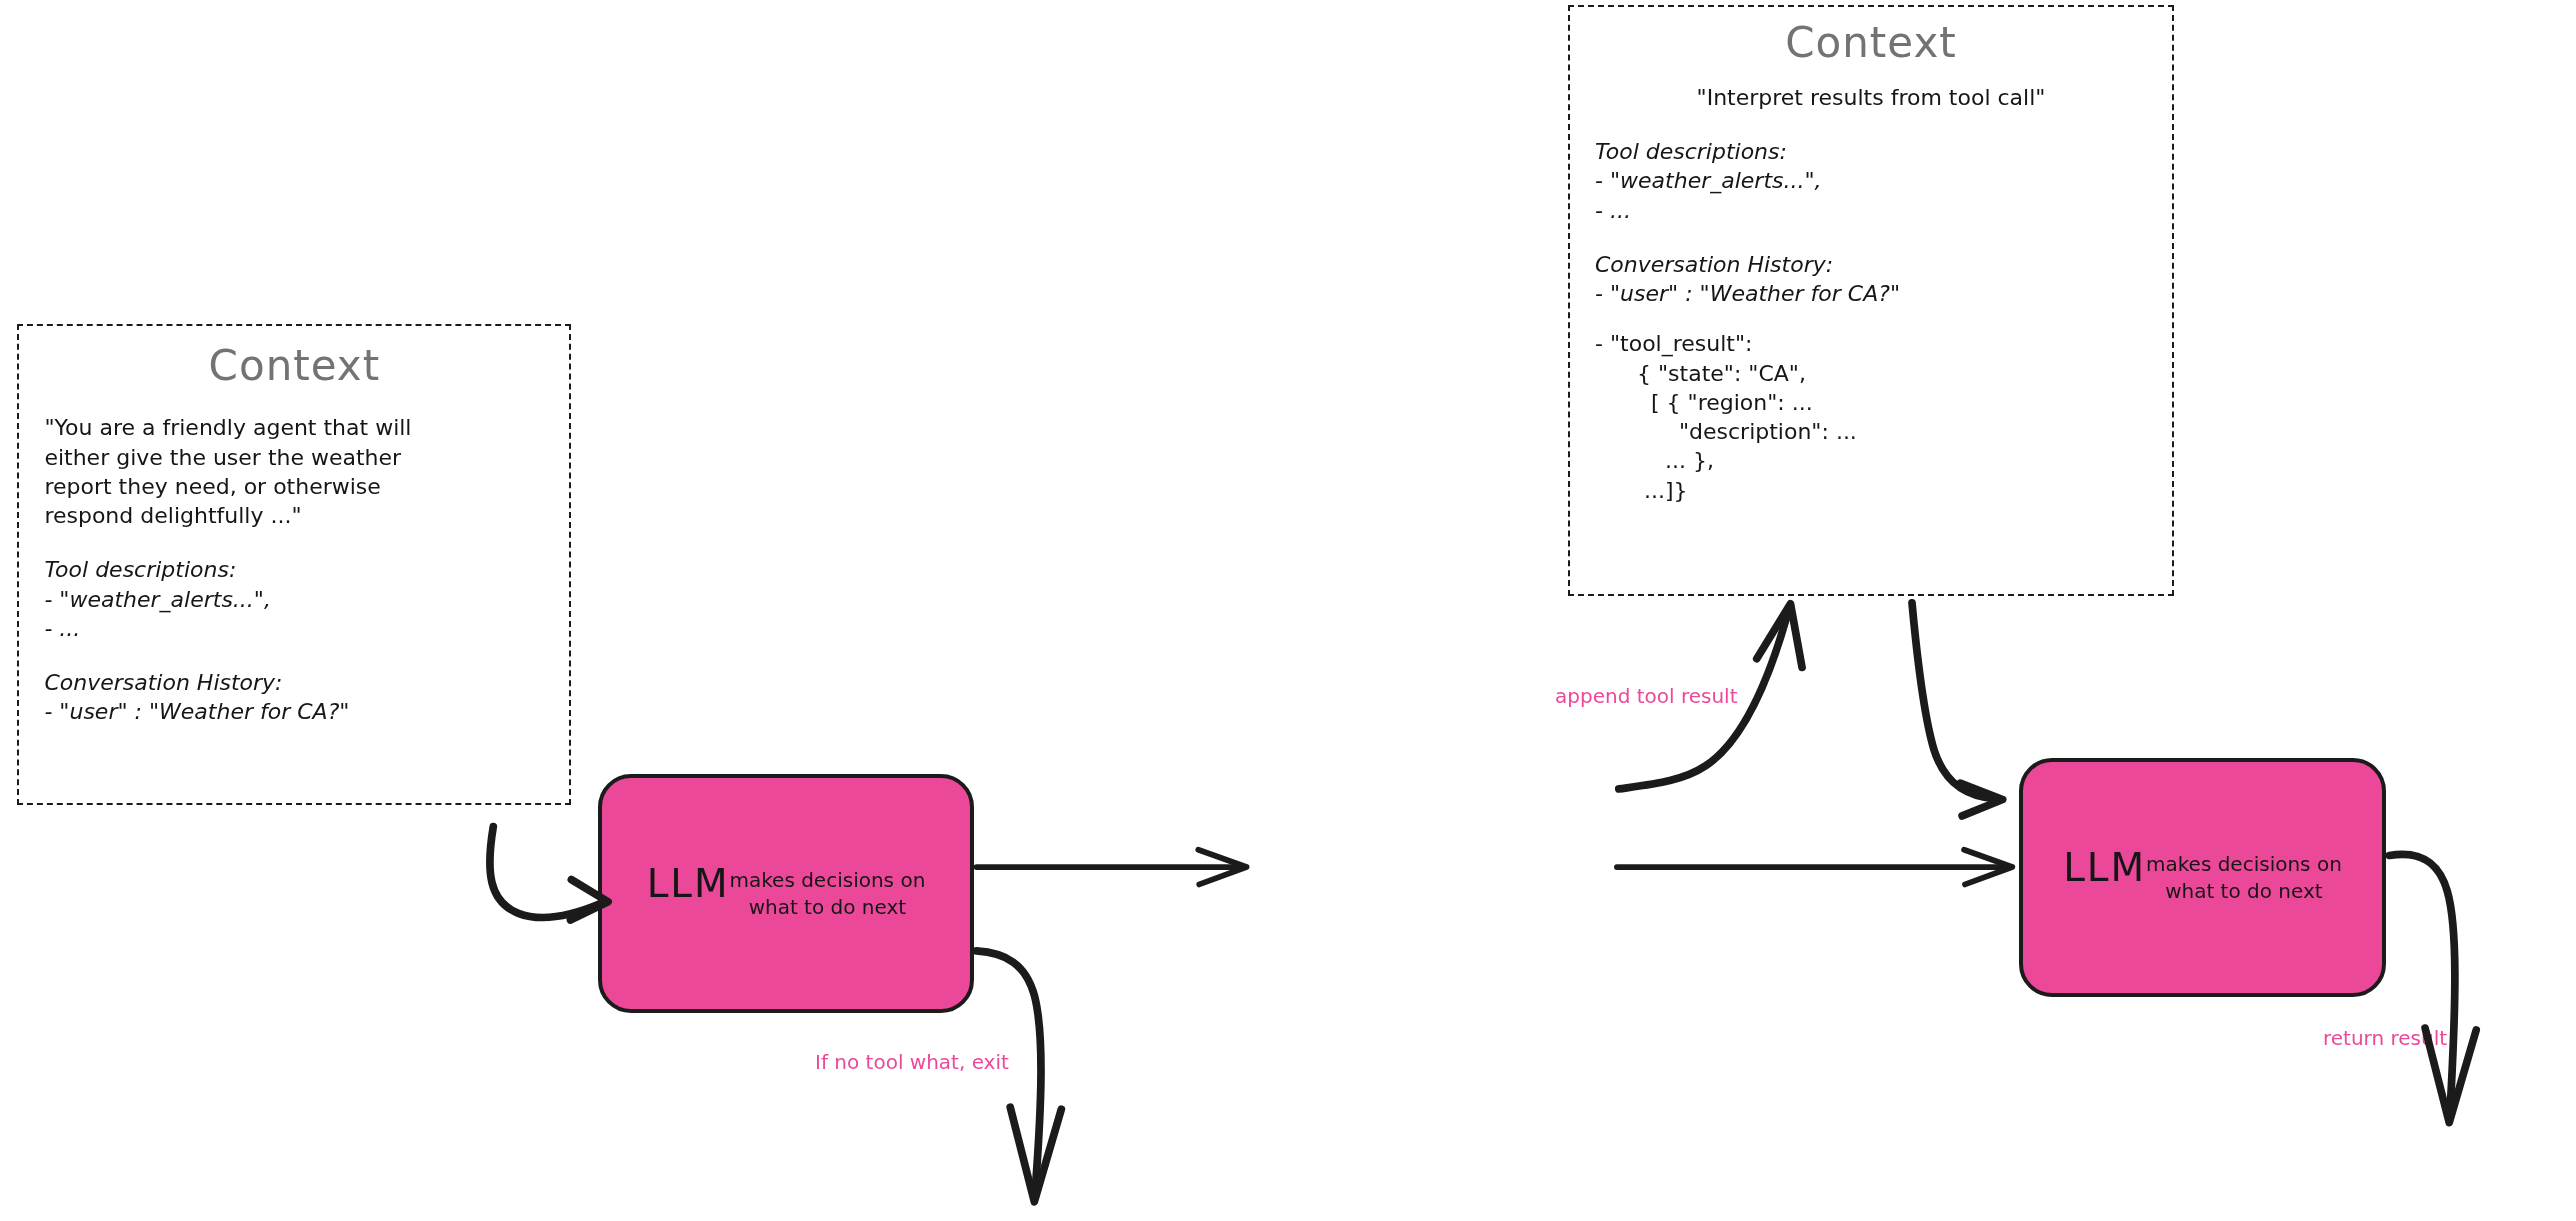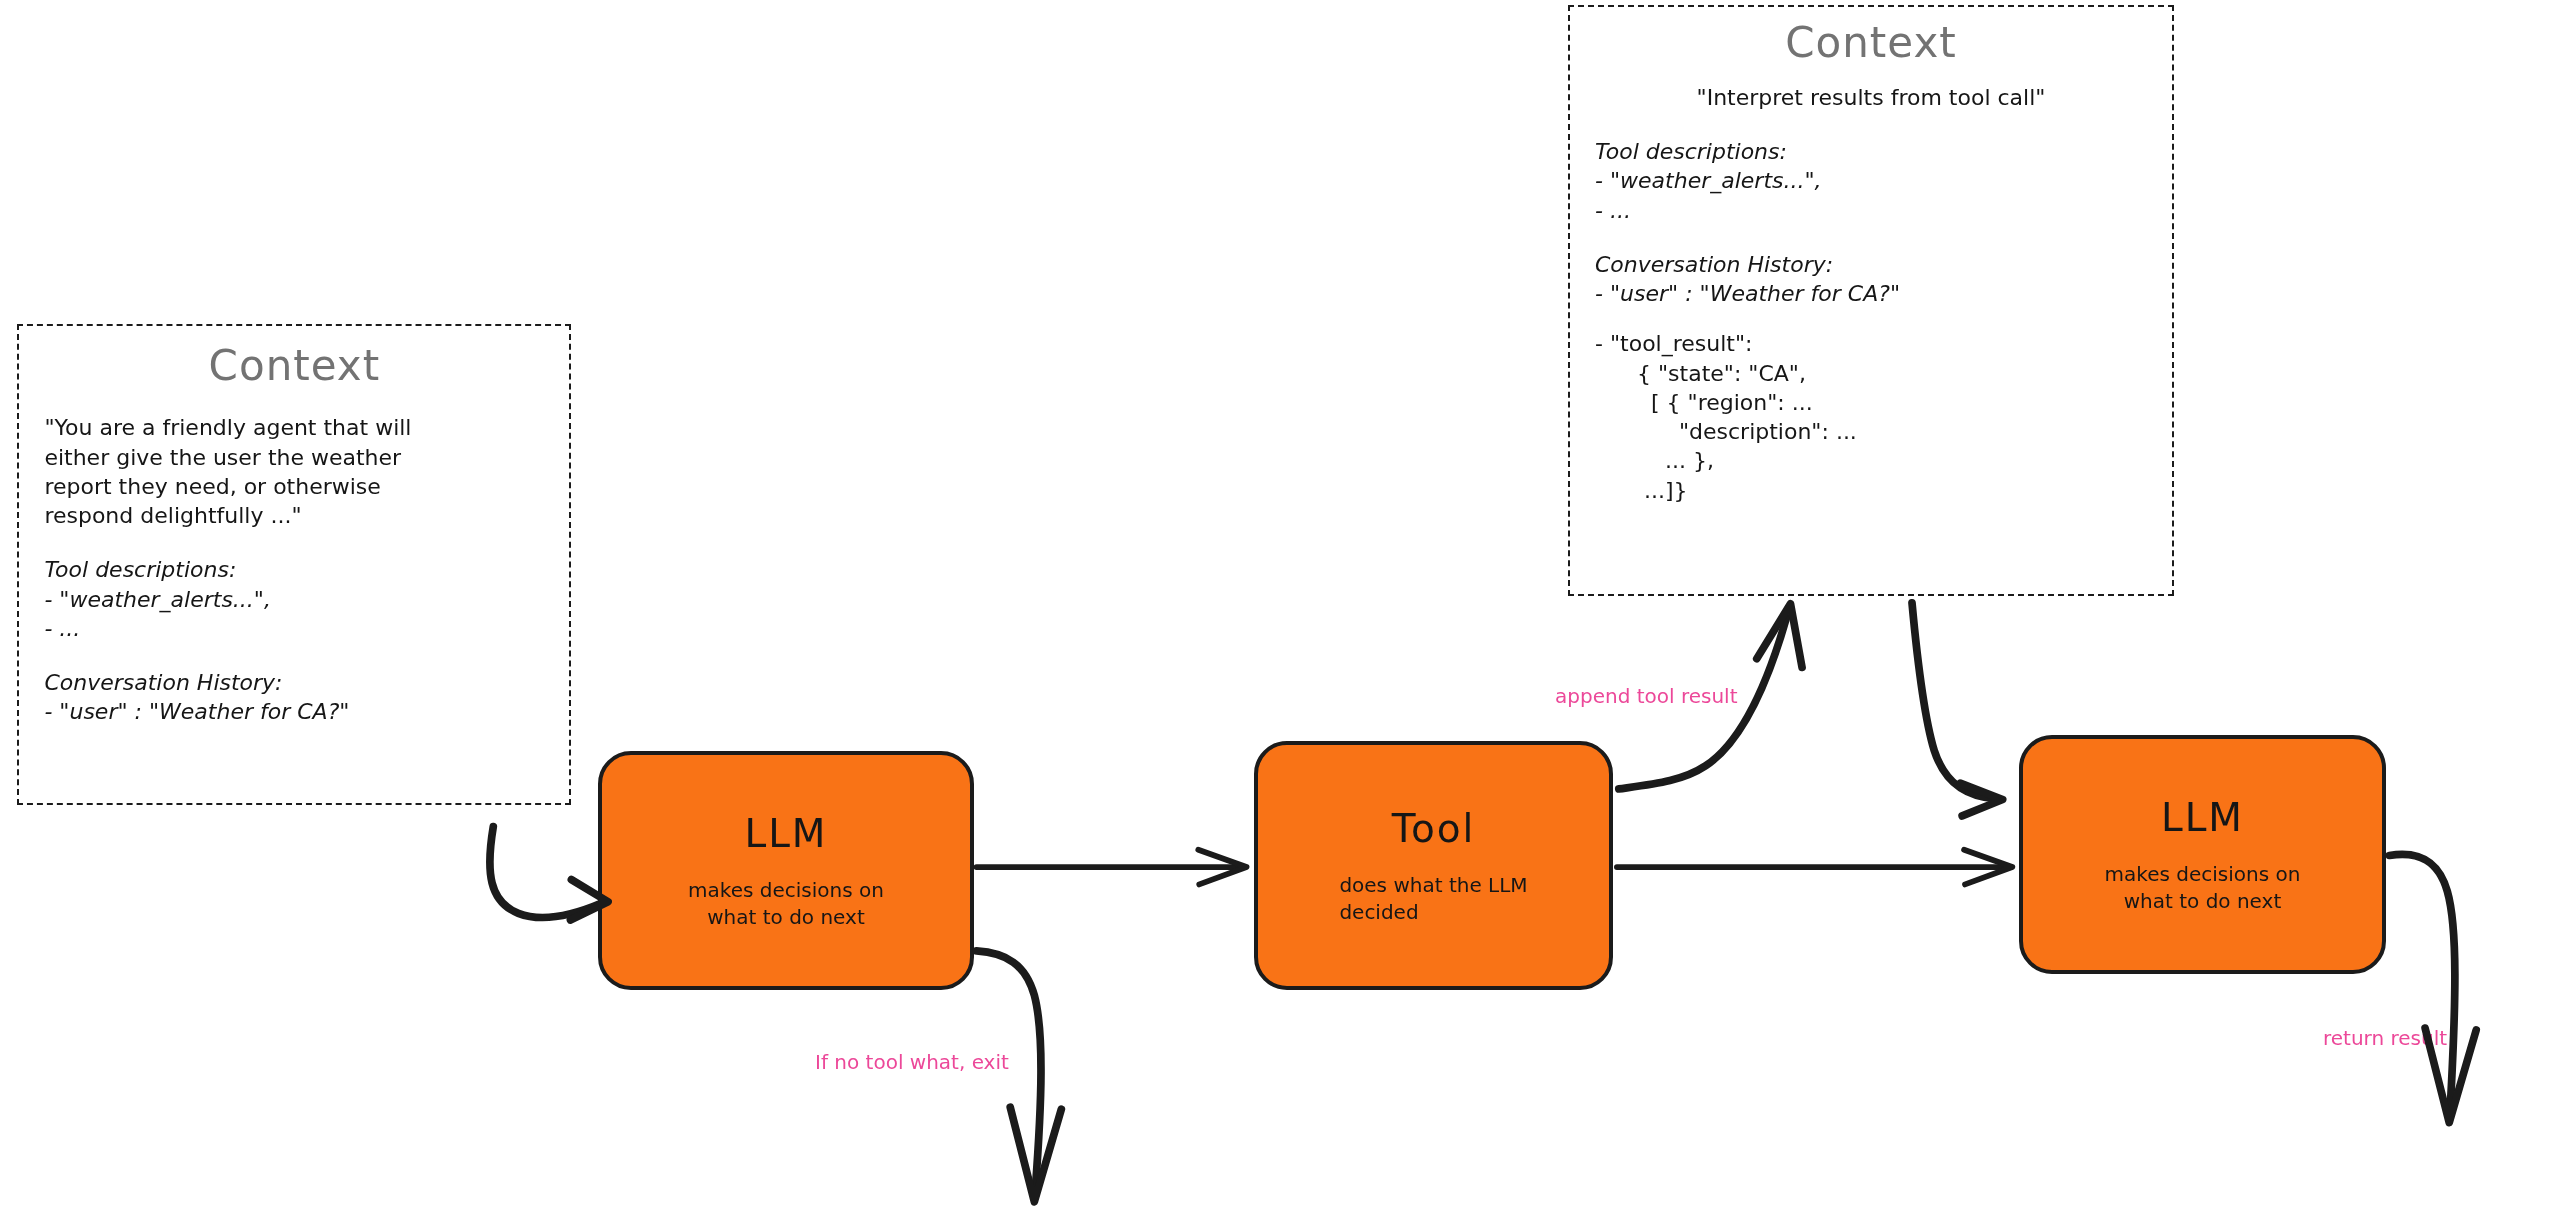--- a/index.html
+++ b/index.html
@@ -44,25 +44,26 @@
     color: #161616;
     white-space: pre;
   }
 
   
   .node {
     position: absolute;
     box-sizing: border-box;
     border: 4.8px solid #1b1b1b;
     border-radius: 33px;
-    background: #f97316;
+    background: #ec4899;
     display: flex;
-    flex-direction: column;
+    flex-direction: row;
     align-items: center;
     justify-content: center;
+    margin-top: 23px;
   }
   .node-title {
     font-size: 39px;
     letter-spacing: 1.9px;
     color: #161616;
     margin-bottom: 21px;
   }
   .node-sub {
     font-size: 20px;
     line-height: 1.32;
@@ -130,25 +131,20 @@
           ... },
        ...]}</div>
   </div>
 
   <div class="node" style="left:598px; top:751px; width:376px; height:239px;">
     <div class="node-title">LLM</div>
     <div class="node-sub">makes decisions on
 what to do next</div>
   </div>
 
-  <div class="node" style="left:1254px; top:741px; width:359px; height:249px;">
-    <div class="node-title">Tool</div>
-    <div class="node-sub" style="text-align:left;">does what the LLM
-decided</div>
-  </div>
 
   <div class="node" style="left:2019px; top:735px; width:367px; height:239px;">
     <div class="node-title">LLM</div>
     <div class="node-sub">makes decisions on
 what to do next</div>
   </div>
 
   <div class="edge-label" style="left:1555px; top:684px;">append tool result</div>
 
   <div class="edge-label" style="left:815px; top:1050px;">If no tool what, exit</div>

